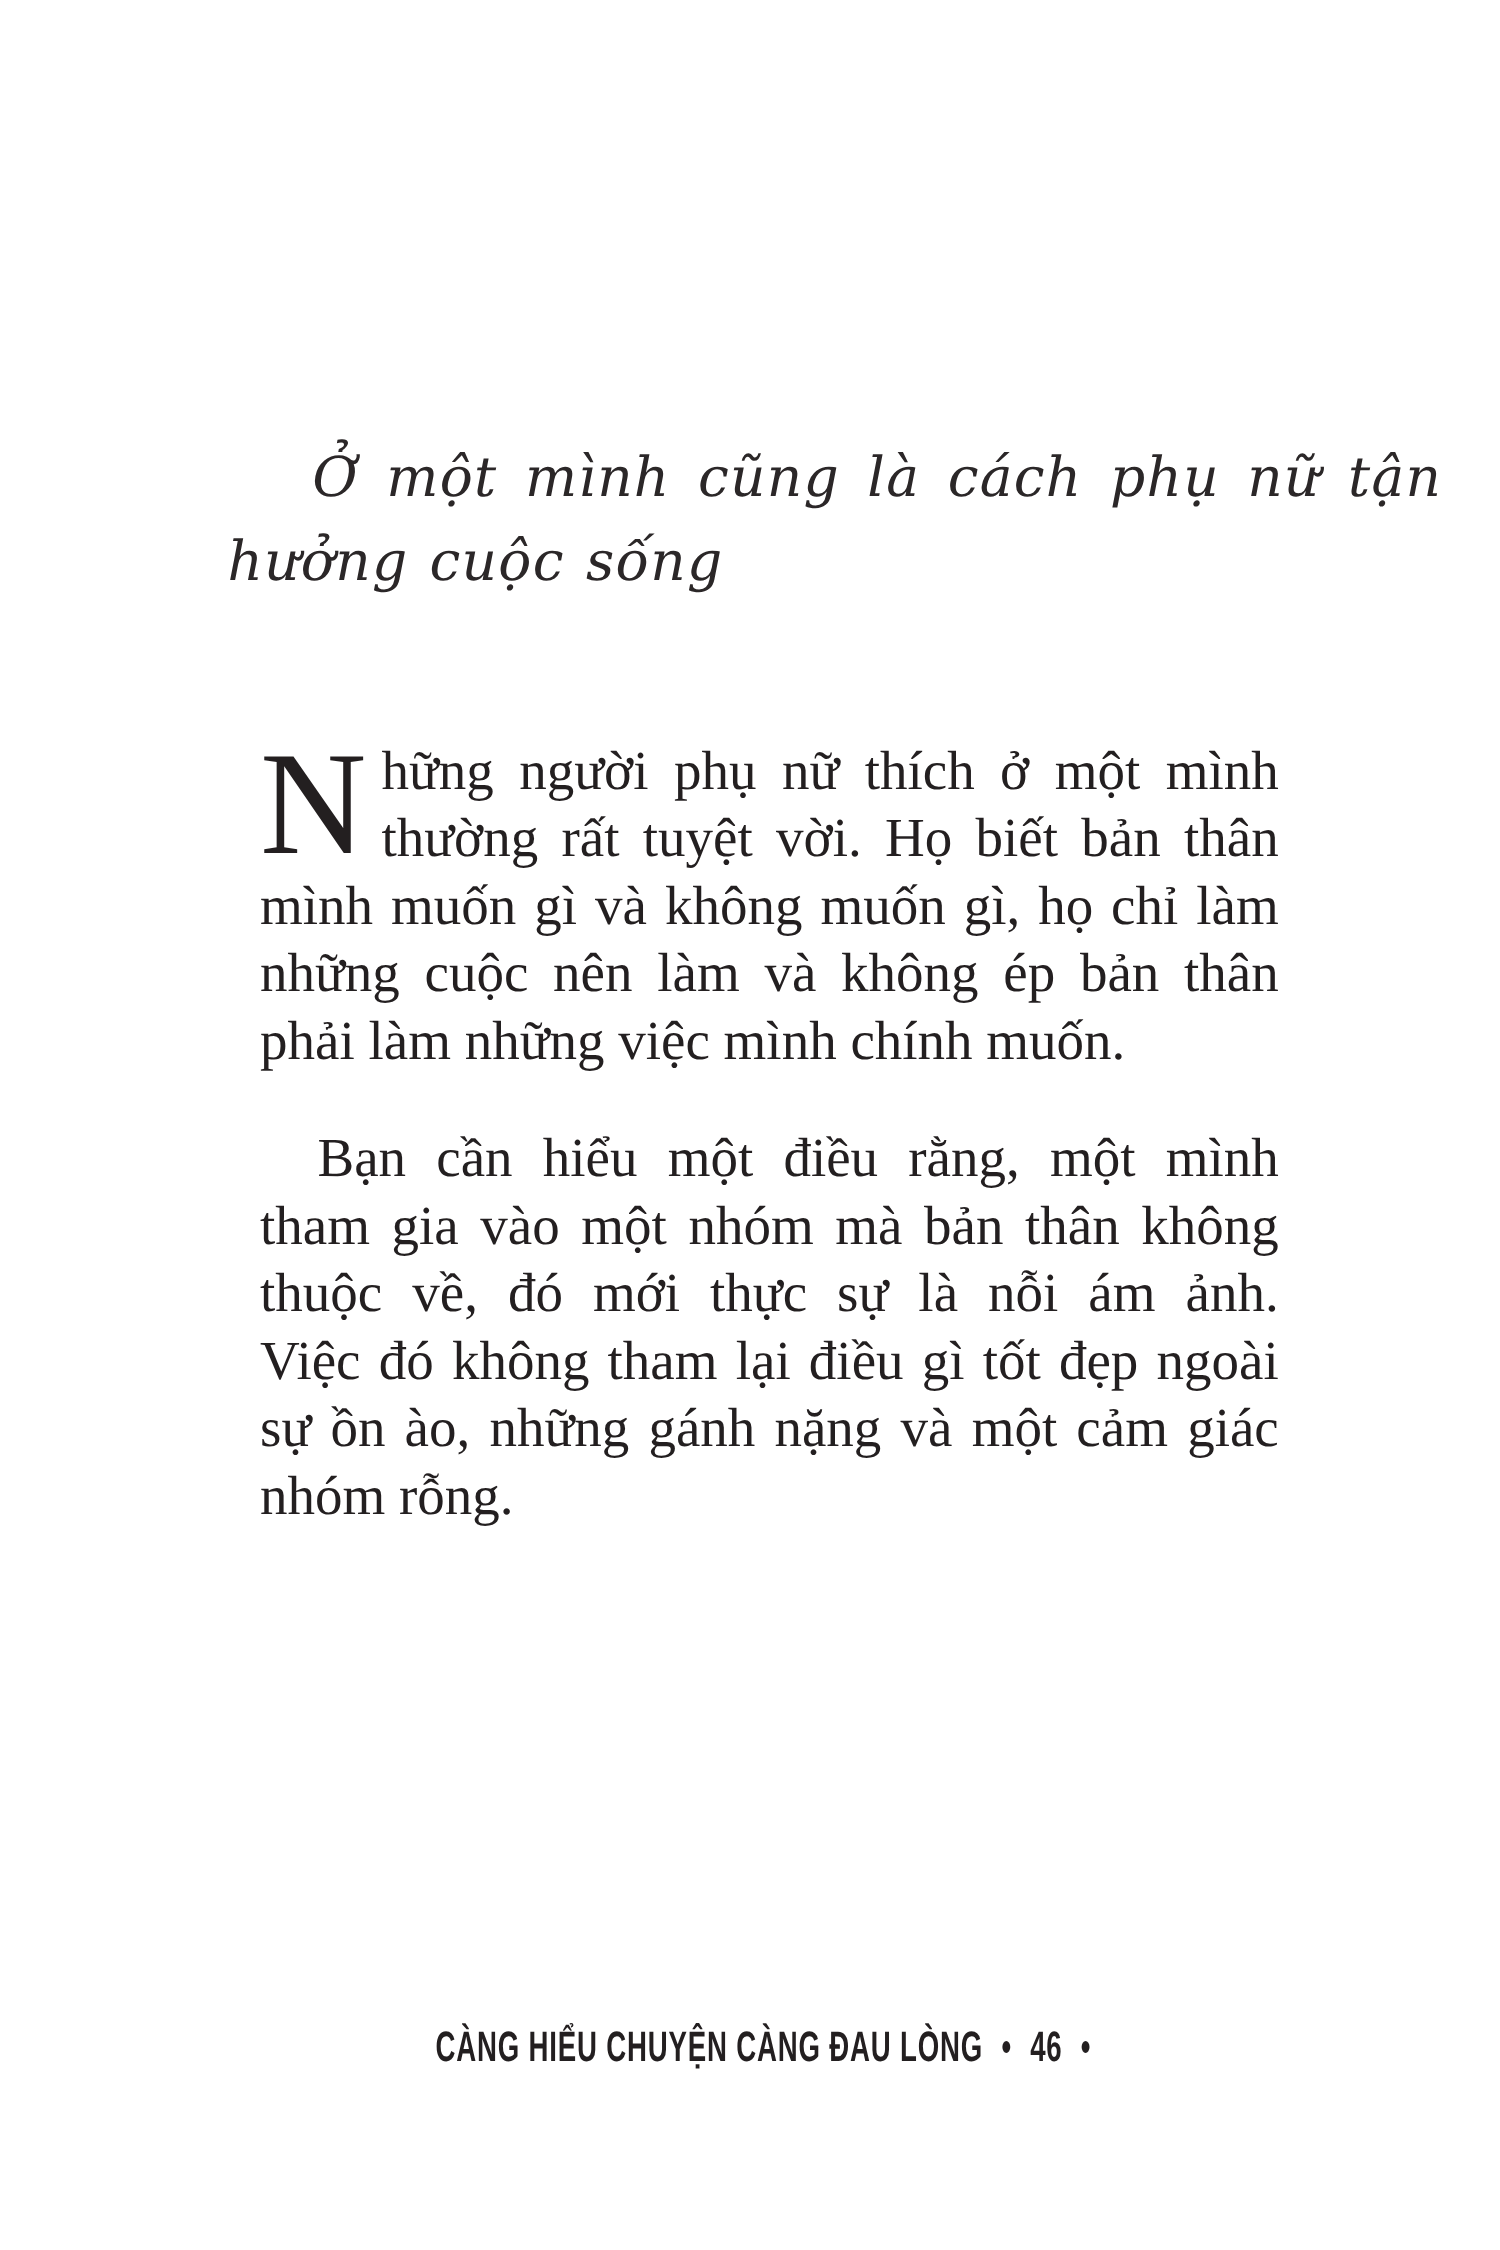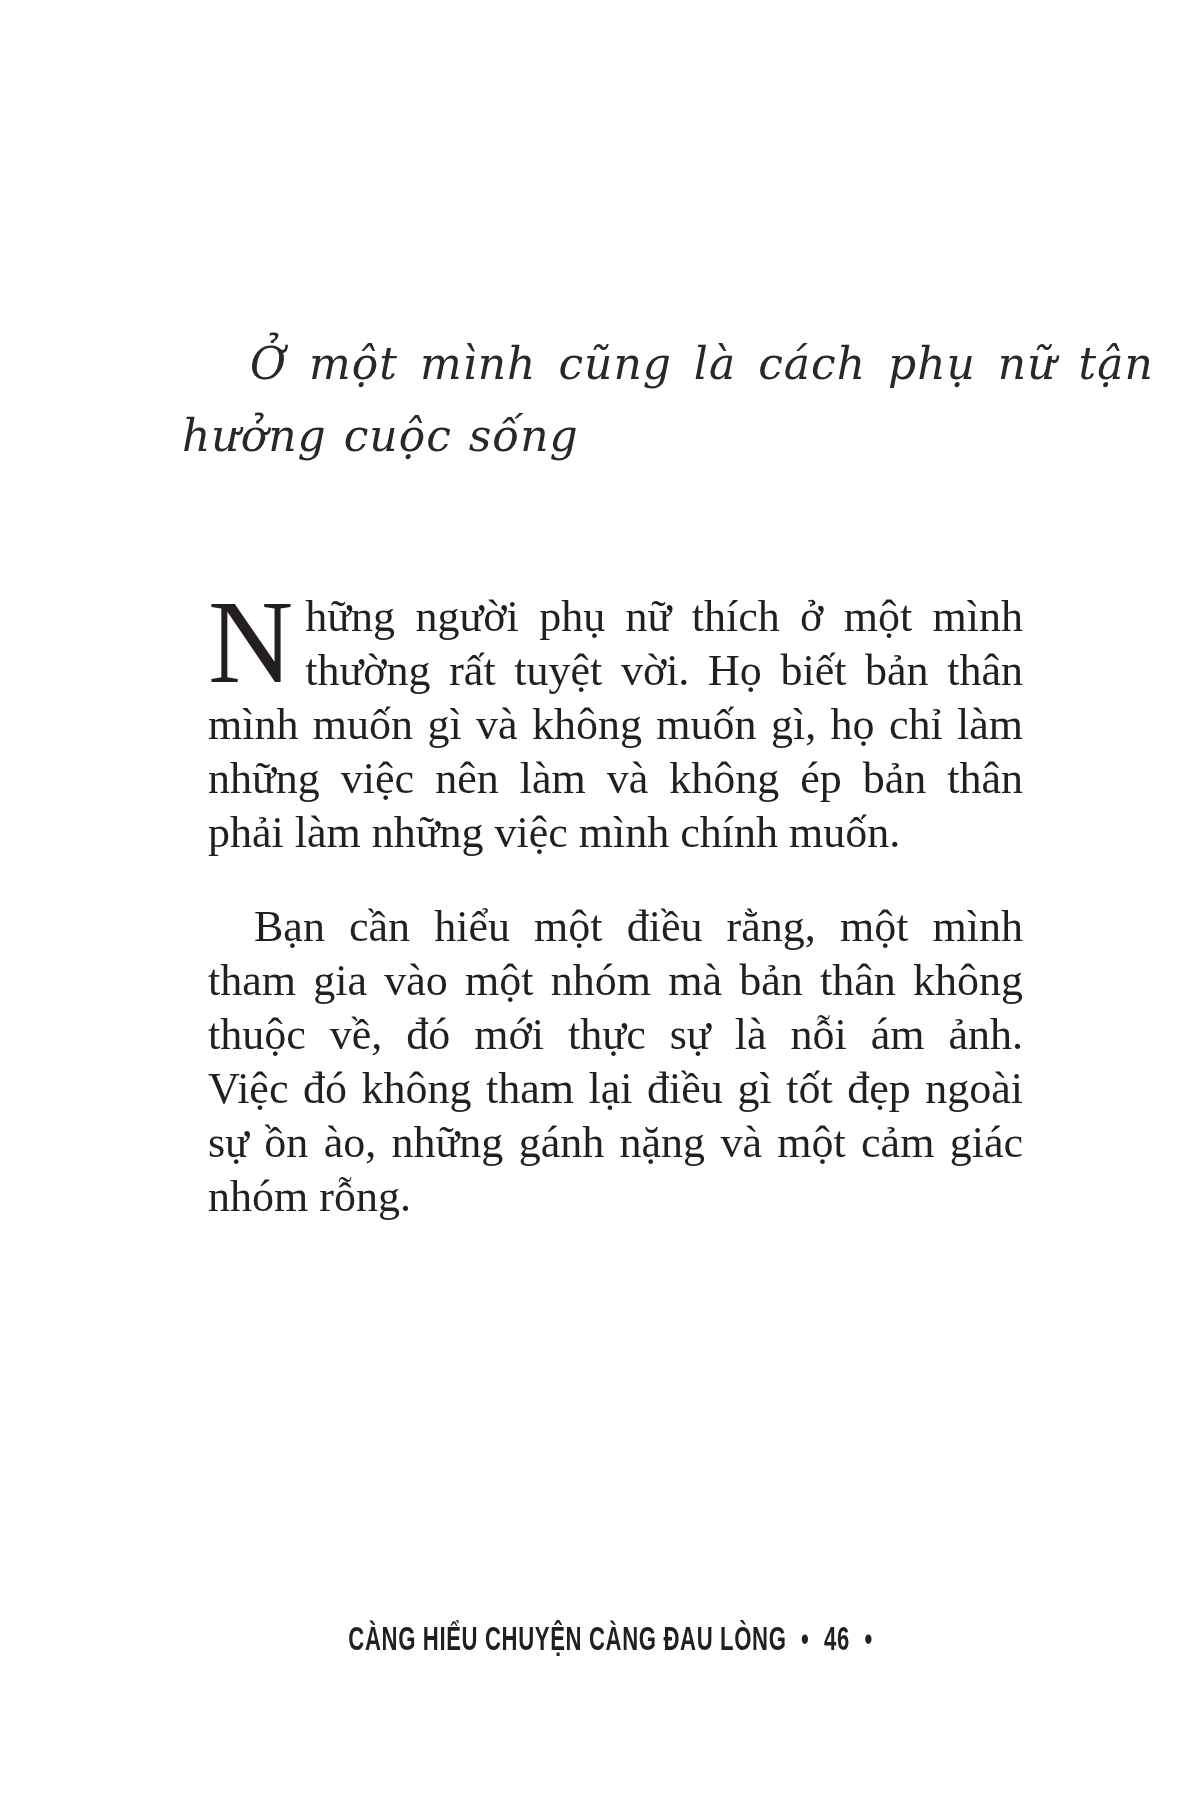--- a/index.html
+++ b/index.html
@@ -24,26 +24,26 @@
     font-style: italic;
     font-weight: normal;
     font-size: 44px;
     line-height: 1;
     color: #2b2728;
     letter-spacing: 1px;
     white-space: nowrap;
   }
   .title-line.l1 {
     left: 250px;
-    top: 342px;
+    top: 361px;
     word-spacing: 7px;
   }
   .title-line.l2 {
     left: 182px;
-    top: 414px;
+    top: 428px;
     word-spacing: 2px;
   }
 
   
   .body-block {
     position: absolute;
     left: 208px;
     top: 590px;
     width: 815px;
     font-size: 44px;
@@ -112,21 +112,21 @@
   <div class="title-line l1">Ở một mình cũng là cách phụ nữ tận</div>
   <div class="title-line l2">hưởng cuộc sống</div>
 
   <div class="body-block">
 
     <div class="para p1">
       <span class="dropcap">N</span>
       <div class="bline">hững người phụ nữ thích ở một mình</div>
       <div class="bline">thường rất tuyệt vời. Họ biết bản thân</div>
       <div class="bline">mình muốn gì và không muốn gì, họ chỉ làm</div>
-      <div class="bline">những việc nên làm và không ép bản thân</div>
+      <div class="bline">những cuộc nên làm và không ép bản thân</div>
       <div class="bline lastline">phải làm những việc mình chính muốn.</div>
     </div>
 
     <div class="para p2">
       <div class="bline first">Bạn cần hiểu một điều rằng, một mình</div>
       <div class="bline">tham gia vào một nhóm mà bản thân không</div>
       <div class="bline">thuộc về, đó mới thực sự là nỗi ám ảnh.</div>
       <div class="bline">Việc đó không tham lại điều gì tốt đẹp ngoài</div>
       <div class="bline">sự ồn ào, những gánh nặng và một cảm giác</div>
       <div class="bline lastline">nhóm rỗng.</div>

